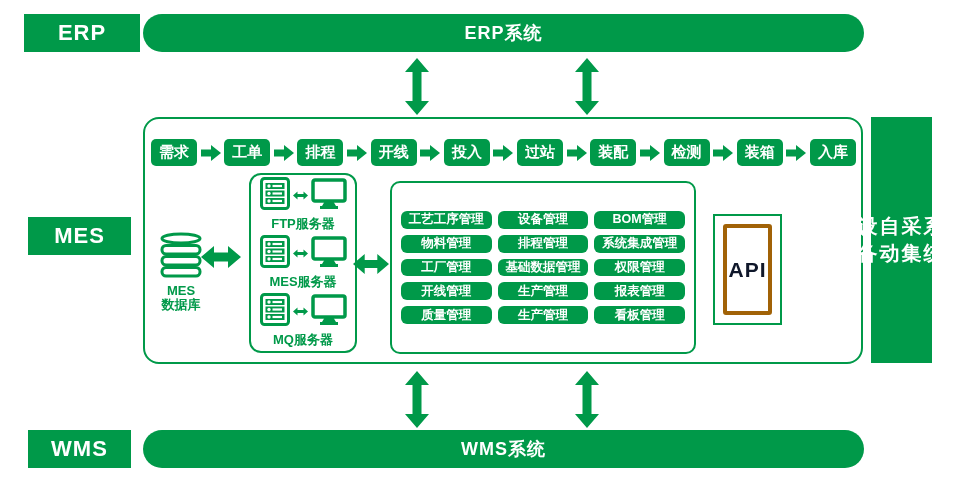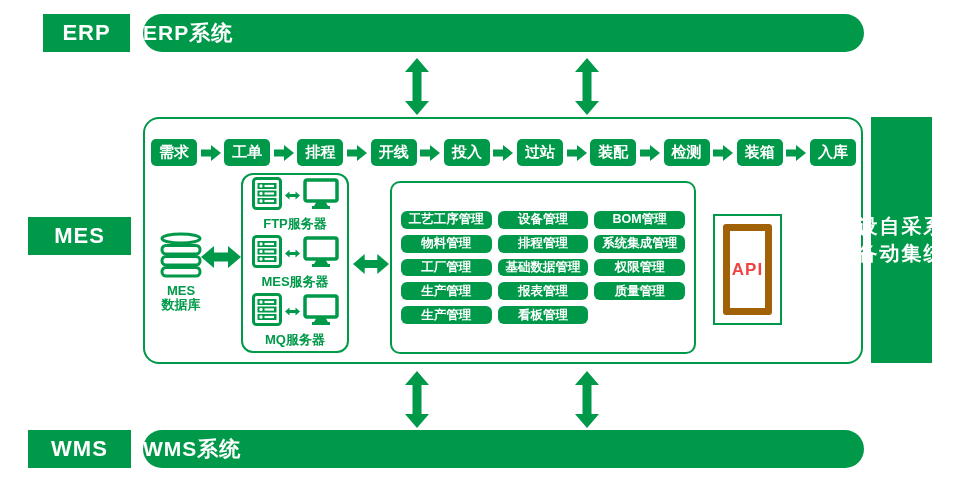--- a/index.html
+++ b/index.html
@@ -7,24 +7,24 @@
     position:relative; width:960px; height:485px; background:#ffffff;
     font-family:"Liberation Sans","DejaVu Sans",sans-serif; overflow:hidden;
   }
   .abs { position:absolute; }
   .green-fill { background:#009949; color:#ffffff; }
   .label-box {
     display:flex; align-items:center; justify-content:center;
     font-weight:bold; font-size:22px; letter-spacing:1px;
   }
   .pill-bar {
-    display:flex; align-items:center; justify-content:flex-start;
-    font-weight:bold; font-size:21px; border-radius:19px; letter-spacing:1px;
-  }
-  .erp-label { left:43px; top:14px; width:87px; height:38px; }
+    display:flex; align-items:center; justify-content:center;
+    font-weight:bold; font-size:18px; border-radius:19px; letter-spacing:1px;
+  }
+  .erp-label { left:24px; top:14px; width:116px; height:38px; }
   .erp-bar   { left:143px; top:14px; width:721px; height:38px; }
   .mes-label { left:28px; top:217px; width:103px; height:38px; }
   .wms-label { left:28px; top:430px; width:103px; height:38px; }
   .wms-bar   { left:143px; top:430px; width:721px; height:38px; }
 
   .varrow-tl { left:405px; top:58px; }
   .varrow-tr { left:575px; top:58px; }
   .varrow-bl { left:405px; top:371px; }
   .varrow-br { left:575px; top:371px; }
 
@@ -44,21 +44,21 @@
   }
   .flow-arrow { flex:0 0 auto; display:flex; align-items:center; }
 
   .db-group { position:absolute; left:4px; top:113px; width:64px; text-align:center; }
   .db-label { font-size:13px; font-weight:bold; color:#009949; line-height:14px; margin-top:2px; }
 
   .h-arrow-1 { position:absolute; left:56px; top:127px; }
   .h-arrow-2 { position:absolute; left:208px; top:134px; }
 
   .server-box {
-    position:absolute; left:96px; top:54px; width:108px; height:180px;
+    position:absolute; left:104px; top:54px; width:108px; height:180px;
     border:2px solid #009949; border-radius:12px; box-sizing:border-box;
     display:flex; flex-direction:column; justify-content:space-evenly; align-items:center;
   }
   .server-group { text-align:center; }
   .server-icons { display:flex; align-items:center; justify-content:center; gap:3px; }
   .server-label { font-size:13px; font-weight:bold; color:#009949; margin-top:1px; white-space:nowrap; }
 
   .module-grid {
     position:absolute; left:245px; top:62px; width:306px; height:173px;
     border:2px solid #009949; border-radius:10px; box-sizing:border-box;
@@ -67,23 +67,23 @@
   .module {
     background:#009949; border-radius:6px; color:#ffffff; font-weight:bold; font-size:12.5px;
     display:flex; align-items:center; justify-content:center; white-space:nowrap;
   }
 
   .api-box {
     position:absolute; left:568px; top:95px; width:69px; height:111px;
     border:2px solid #009949; box-sizing:border-box;
   }
   .api-inner {
-    position:absolute; inset:8px; border:7px solid #a16207; border-radius:3px;
+    position:absolute; inset:8px; border:4px solid #a16207; border-radius:3px;
     display:flex; align-items:center; justify-content:center;
-    color:#ef4444; font-weight:bold; font-size:17px; letter-spacing:1px;
+    color:#0f172a; font-weight:bold; font-size:21px; letter-spacing:1px;
   }
 
   .right-bar {
     left:871px; top:117px; width:61px; height:246px;
     display:flex; flex-direction:row; justify-content:center; align-items:center;
     font-weight:bold; font-size:20px; line-height:27px; letter-spacing:2px;
   }
 </style>
 </head>
 <body>
@@ -310,20 +310,21 @@
     <div class="module-grid">
       <div class="module">工艺工序管理</div>
       <div class="module">设备管理</div>
       <div class="module">BOM管理</div>
       <div class="module">物料管理</div>
       <div class="module">排程管理</div>
       <div class="module">系统集成管理</div>
       <div class="module">工厂管理</div>
       <div class="module">基础数据管理</div>
       <div class="module">权限管理</div>
+      <div class="module">开线管理</div>
       <div class="module">生产管理</div>
       <div class="module">报表管理</div>
       <div class="module">质量管理</div>
       <div class="module">生产管理</div>
       <div class="module">看板管理</div>
     </div>
 
     <div class="api-box">
       <div class="api-inner">API</div>
     </div>

